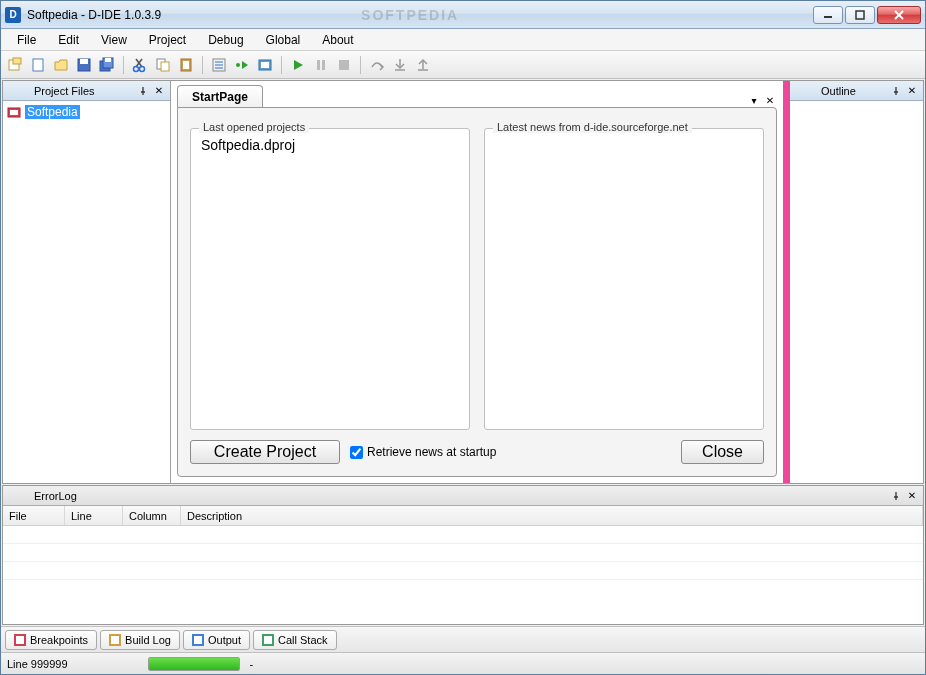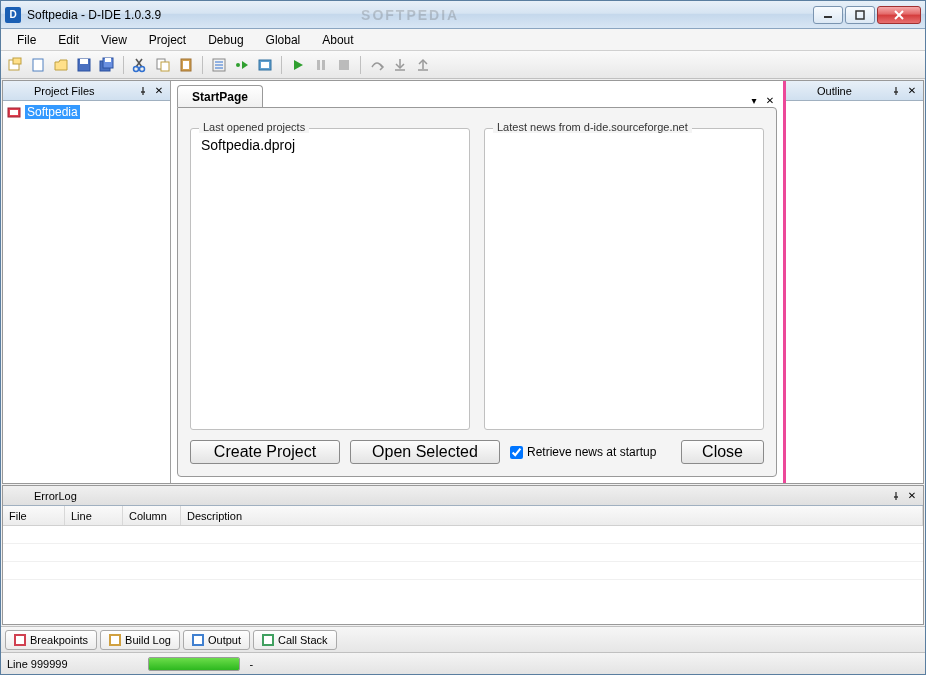--- a/index.html
+++ b/index.html
@@ -15,21 +15,21 @@
 .winbtn.close { width: 44px; background: linear-gradient(#f5aaaa, #e36868 45%, #d43c3c 50%, #e87070); border-color: #a03030; color: #fff; font-weight: bold; }
 .menubar { height: 22px; background: #f5f5f5; display: flex; align-items: center; padding: 0 6px; gap: 2px; border-bottom: 1px solid #d0d0d0; }
 .menuitem { padding: 2px 10px; cursor: pointer; }
 .toolbar { height: 28px; background: linear-gradient(#fafafa, #e8e8e8); border-bottom: 1px solid #c0c0c0; display: flex; align-items: center; padding: 0 4px; gap: 3px; }
 .tbtn { width: 20px; height: 20px; display: flex; align-items: center; justify-content: center; cursor: pointer; border-radius: 2px; }
 .tsep { width: 1px; height: 18px; background: #c0c0c0; margin: 0 3px; }
 .content { flex: 1; display: flex; background: #fff; border: 1px solid #999; margin: 1px; overflow: hidden; }
 .panel { display: flex; flex-direction: column; background: #fff; }
 .panel.left { width: 168px; border-right: 1px solid #a0a0a0; }
 .panel.mid { flex: 1; }
-.panel.right { width: 140px; border-left: 3px solid #ec4899; }
+.panel.right { width: 140px; border-left: 7px solid #ec4899; }
 .panel-header { height: 20px; background: linear-gradient(#e8f0f8, #d0e0f0); border-bottom: 1px solid #a0b0c0; display: flex; align-items: center; padding: 0 4px; font-size: 11px; }
 .panel-header .ptitle { flex: 1; margin-left: 27px; }
 .phbtn { width: 14px; height: 14px; display: flex; align-items: center; justify-content: center; cursor: pointer; font-size: 10px; margin-left: 2px; }
 .tree { padding: 4px; font-size: 12px; }
 .tree-item { display: flex; align-items: center; gap: 4px; }
 .tree-item .sel { background: #3399ff; color: #fff; padding: 0 2px; }
 .tabstrip { height: 26px; display: flex; align-items: flex-end; padding: 4px 6px 0 6px; }
 .tab { height: 22px; padding: 0 14px; border: 1px solid #999; border-bottom: none; border-radius: 4px 4px 0 0; background: linear-gradient(#fff, #f0f0f0); display: flex; align-items: center; font-weight: bold; font-size: 12px; }
 .tabstrip .tspacer { flex: 1; }
 .startpage { flex: 1; margin: 0 6px 6px 6px; border: 1px solid #999; border-radius: 0 4px 4px 4px; background: #f4f4f4; padding: 12px; display: flex; flex-direction: column; }
@@ -249,21 +249,20 @@
               <div class="list-item">Softpedia.dproj</div>
             </div>
           </div>
           <div class="groupbox">
             <div class="glabel">Latest news from d-ide.sourceforge.net</div>
             <div class="listbox"></div>
           </div>
         </div>
         <div class="btnrow">
           <button class="btn wide">Create Project</button>
-          <button class="btn wide">Open Selected</button>
           <label class="chk">
             <input type="checkbox" checked="" style="">
             <span>Retrieve news at startup</span>
           </label>
           <div style="flex:1"></div>
           <button class="btn">Close</button>
         </div>
       </div>
     </div>
 

